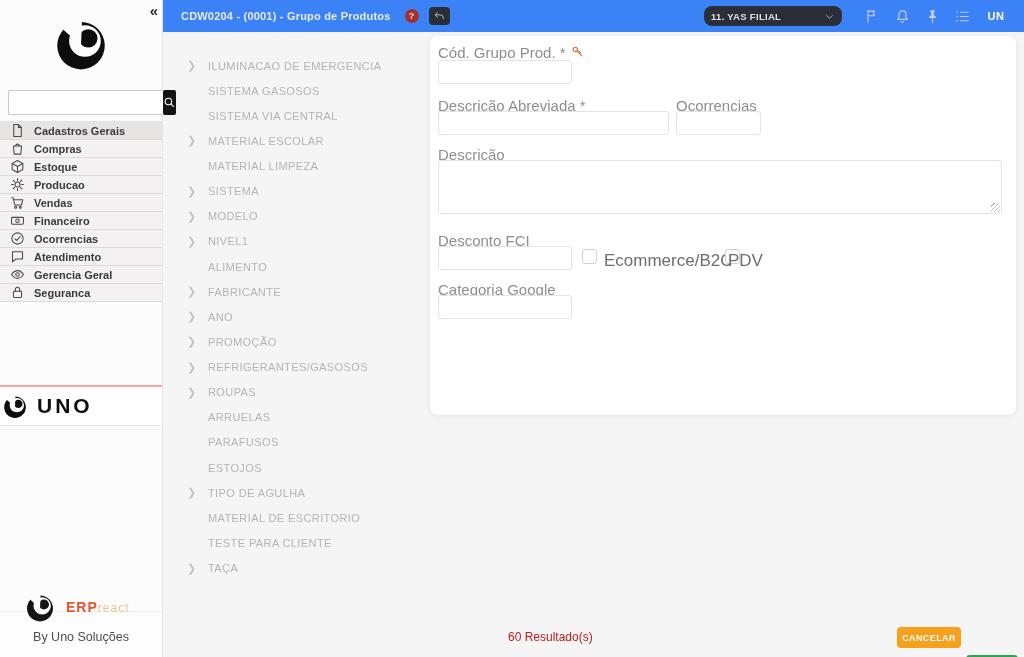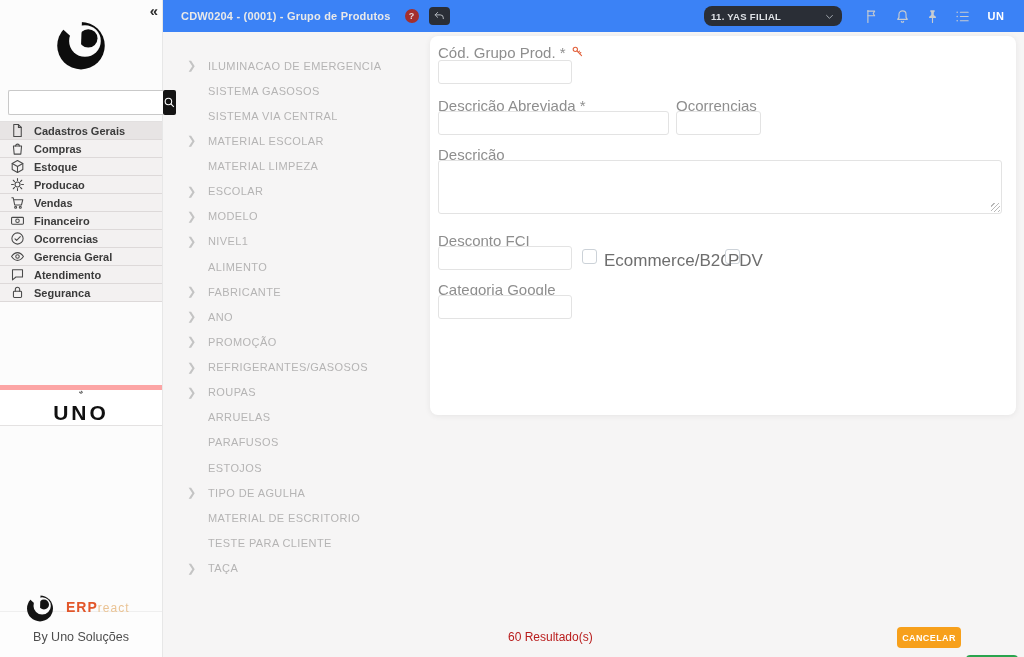--- a/index.html
+++ b/index.html
@@ -14,21 +14,21 @@
   .search-input { flex:1; height:25px; border:1px solid #c9c9c9; border-right:none; border-radius:2px 0 0 2px; background:#fff; padding:0 6px; font-size:11px; outline:none; }
   .search-btn { width:26px; height:25px; background:#141414; border:none; border-radius:2px; display:flex; align-items:center; justify-content:center; cursor:pointer; }
   .search-btn svg { width:13px; height:13px; stroke:#fff; stroke-width:2; fill:none; }
 
   .menu { position:absolute; left:0; top:121px; width:100%; background:#f3f1f1; border-top:1px solid #e2e0e0; }
   .menu-item { height:18px; display:flex; align-items:center; gap:9px; padding-left:10px; border-bottom:1px solid #ddd9d9; background:#f3f1f1; cursor:pointer; }
   .menu-item.active { background:#e7e4e4; }
   .menu-item svg { width:15px; height:15px; stroke:#4a4a4a; stroke-width:1.7; fill:none; stroke-linecap:round; stroke-linejoin:round; flex:0 0 auto; }
   .mi-label { font-size:11px; font-weight:bold; color:#3b3b3b; white-space:nowrap; }
 
-  .uno-block { position:absolute; left:0; top:385px; width:100%; height:41px; background:#fff; border-top:5px solid #fca5a5; border-bottom:1px solid #e4e2e2; display:flex; align-items:center; gap:7px;flex-direction:column; }
+  .uno-block { position:absolute; left:0; top:385px; width:100%; height:41px; background:#fff; border-top:2px solid #fca5a5; border-bottom:1px solid #e4e2e2; display:flex; align-items:center; gap:7px; }
   .uno-block .uno-swirl { width:30px; height:32px; }
   .uno-text { font-size:21px; font-weight:800; color:#101010; letter-spacing:3px; }
 
   .side-bottom-strip { position:absolute; left:0; bottom:0; width:100%; height:46px; background:#fdfdfd; border-top:1px solid #efefef; }
   .erp-logo-row { position:absolute; left:22px; top:588px; display:flex; align-items:center; gap:8px; }
   .erp-logo-row .uno-swirl { width:36px; height:38px; }
   .erp-word { font-size:14px; font-weight:bold; color:#e2572b; letter-spacing:1px; }
   .react-word { font-size:12px; color:#eac394; letter-spacing:1px; }
   .byline { position:absolute; left:0; top:630px; width:100%; text-align:center; font-size:12.5px; color:#4e4e4e; }
 
@@ -141,30 +141,30 @@
         </div>
         <div class="menu-item">
           <svg viewBox="0 0 24 24">
             <circle cx="12" cy="12" r="9"></circle>
             <path d="M8 12.5l2.6 2.6 5.9-6.1"></path>
           </svg>
           <span class="mi-label">Ocorrencias</span>
         </div>
         <div class="menu-item">
           <svg viewBox="0 0 24 24">
+            <path d="M4 4.5h16V16H9.5L4 20.5z"></path>
+          </svg>
+          <span class="mi-label">Atendimento</span>
+        </div>
+        <div class="menu-item">
+          <svg viewBox="0 0 24 24">
             <path d="M2.5 12S6.5 5.8 12 5.8 21.5 12 21.5 12 17.5 18.2 12 18.2 2.5 12 2.5 12z"></path>
             <circle cx="12" cy="12" r="2.8"></circle>
           </svg>
           <span class="mi-label">Gerencia Geral</span>
-        </div>
-        <div class="menu-item">
-          <svg viewBox="0 0 24 24">
-            <path d="M4 4.5h16V16H9.5L4 20.5z"></path>
-          </svg>
-          <span class="mi-label">Atendimento</span>
         </div>
         <div class="menu-item">
           <svg viewBox="0 0 24 24">
             <rect x="5.5" y="10" width="13" height="10" rx="1.5"></rect>
             <path d="M8.5 10V7a3.5 3.5 0 0 1 7 0v3"></path>
           </svg>
           <span class="mi-label">Seguranca</span>
         </div>
       </div>
 
@@ -254,21 +254,21 @@
         <div class="tree-row">
           <span class="tree-caret">❯</span>
           <span class="tree-label">MATERIAL ESCOLAR</span>
         </div>
         <div class="tree-row">
           <span class="tree-caret"></span>
           <span class="tree-label">MATERIAL LIMPEZA</span>
         </div>
         <div class="tree-row">
           <span class="tree-caret">❯</span>
-          <span class="tree-label">ESCOLAR</span>
+          <span class="tree-label">SISTEMA</span>
         </div>
         <div class="tree-row">
           <span class="tree-caret">❯</span>
           <span class="tree-label">MODELO</span>
         </div>
         <div class="tree-row">
           <span class="tree-caret">❯</span>
           <span class="tree-label">NIVEL1</span>
         </div>
         <div class="tree-row">

